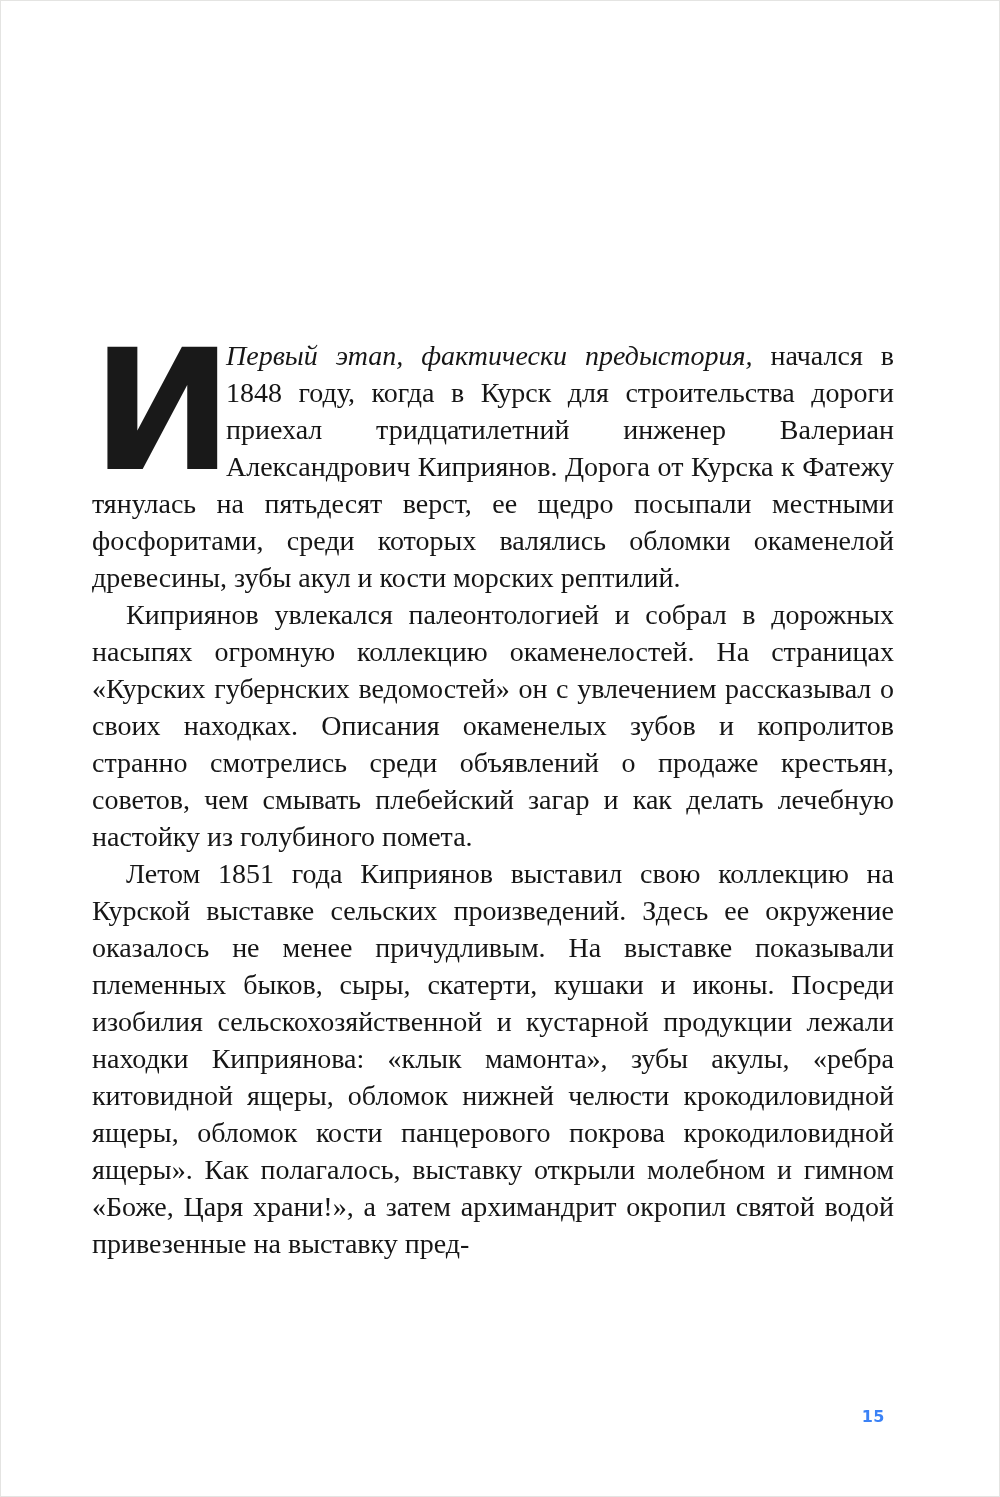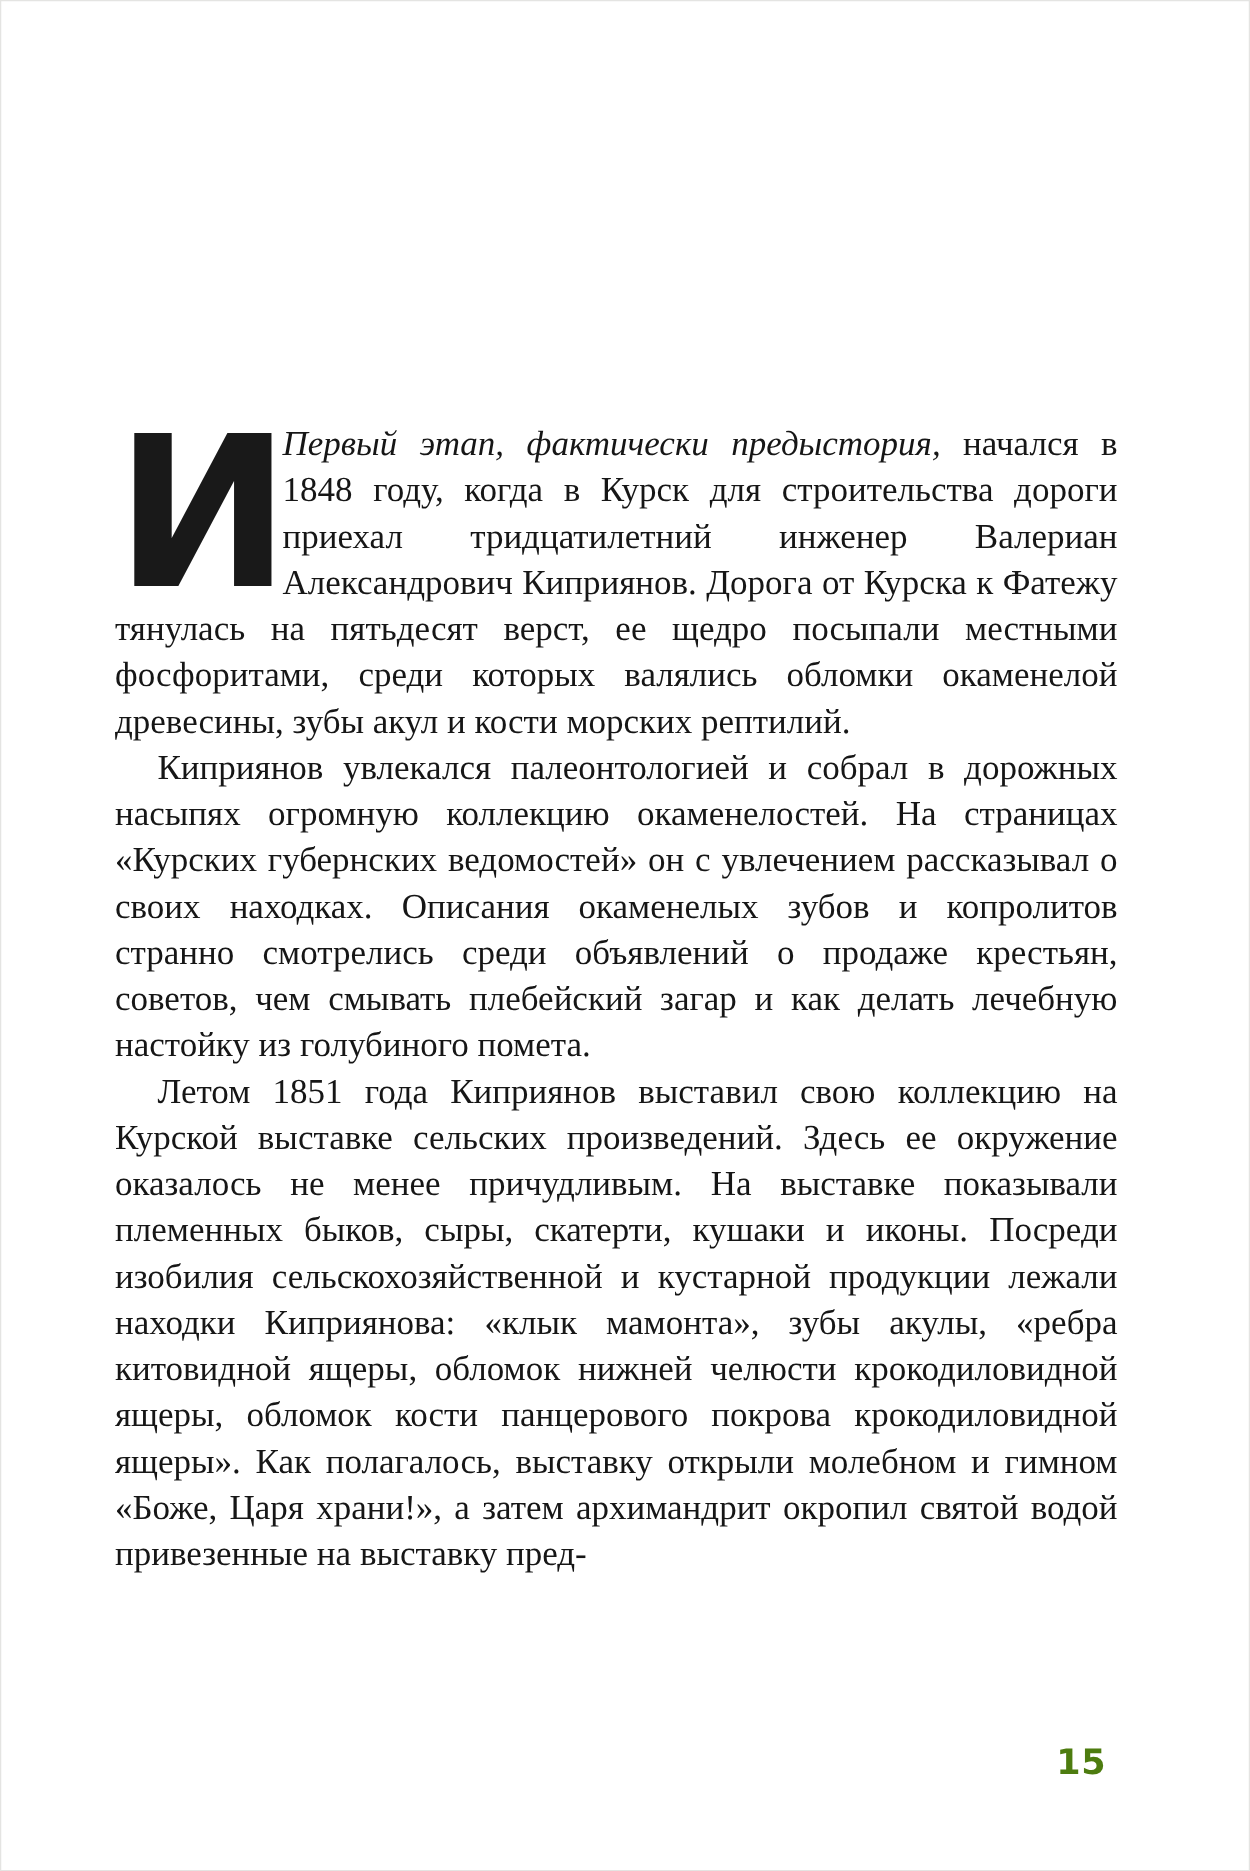--- a/index.html
+++ b/index.html
@@ -41,22 +41,22 @@
     line-height: 148px;
     color: #191919;
   }
   em { font-style: italic; }
   .page-number {
     position: absolute;
     right: 114px;
     bottom: 70px;
     font-family: "DejaVu Sans", "Liberation Sans", sans-serif;
     font-weight: 700;
-    font-size: 28px;
-    color: #4d7c0f;
+    font-size: 16px;
+    color: #3b82f6;
     letter-spacing: 0.5px;
     margin-left: 32px;
   }
 </style>
 </head>
 <body>
 
 <div class="page">
   <main class="text-block">
     <span class="dropcap">И</span>

